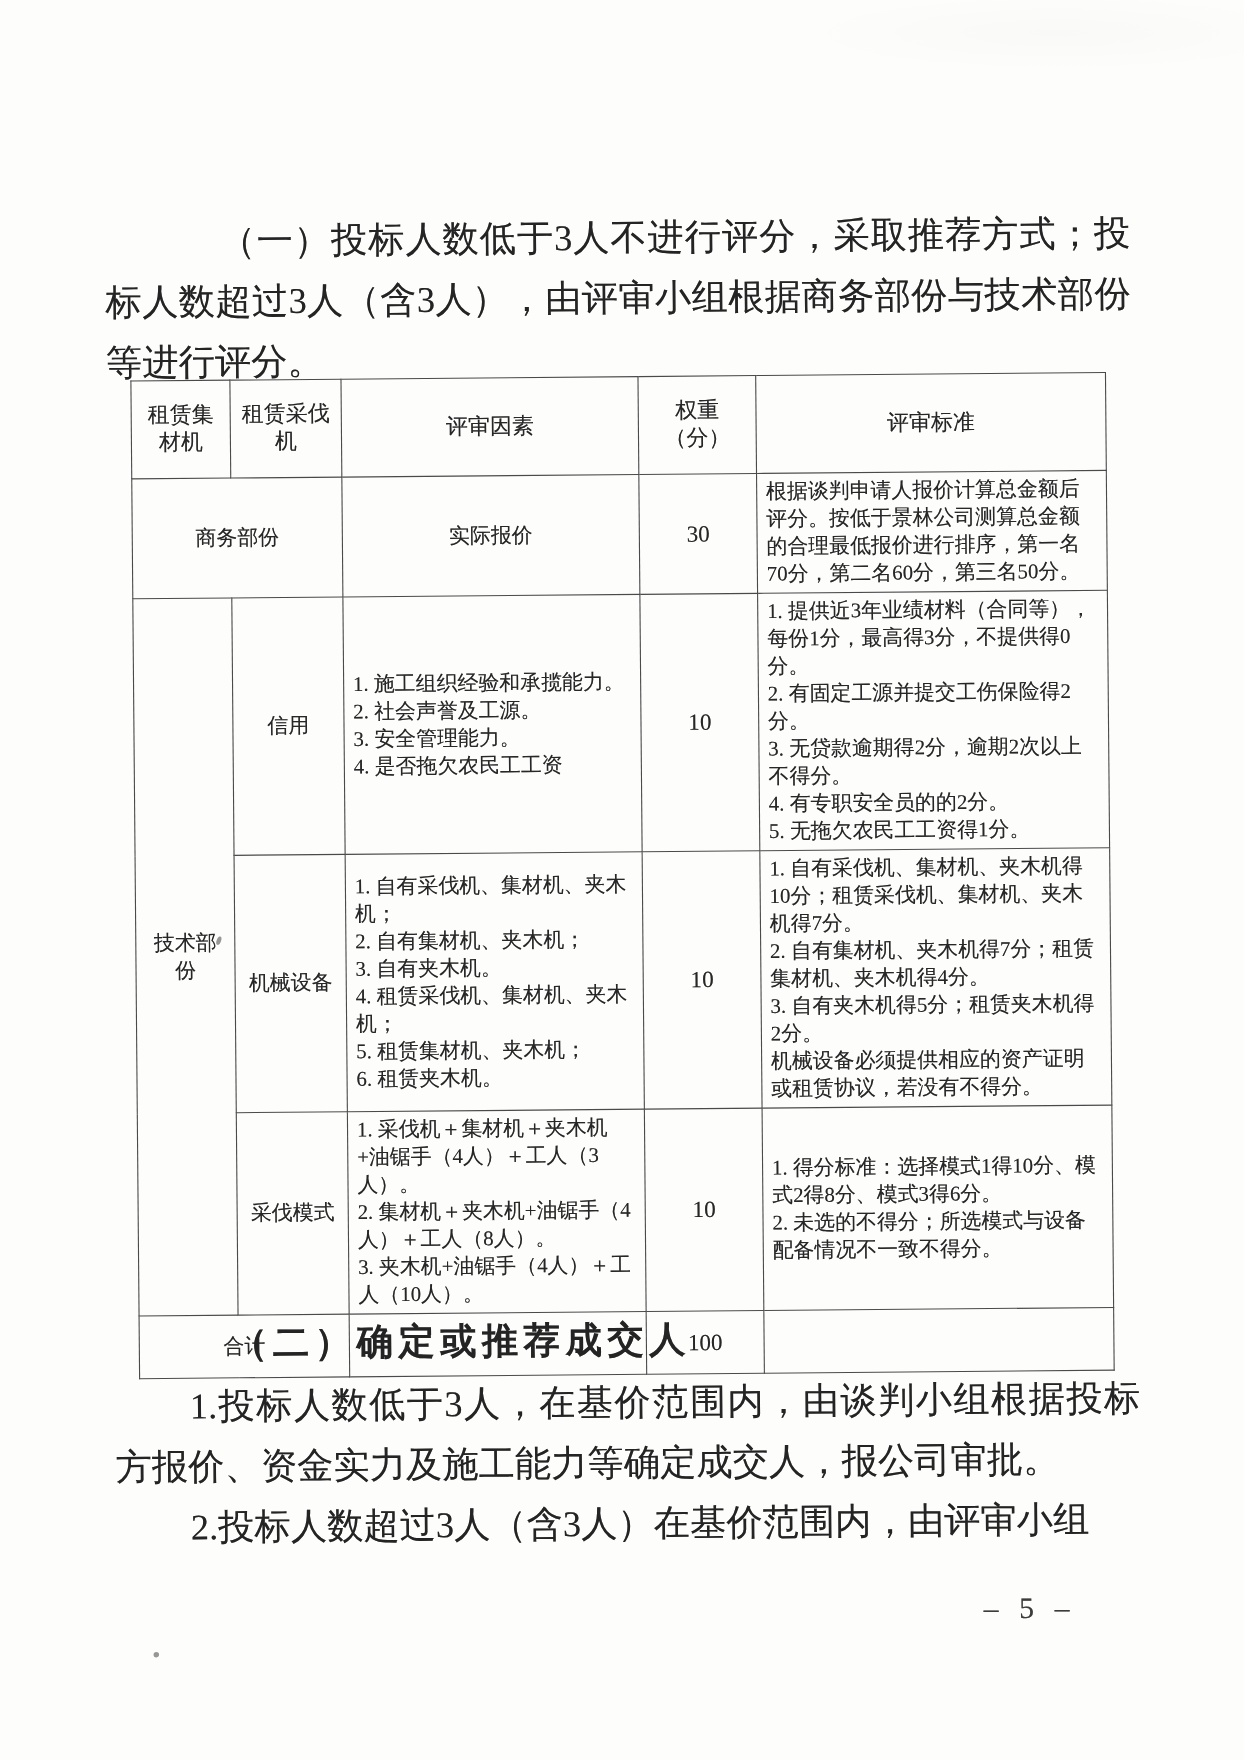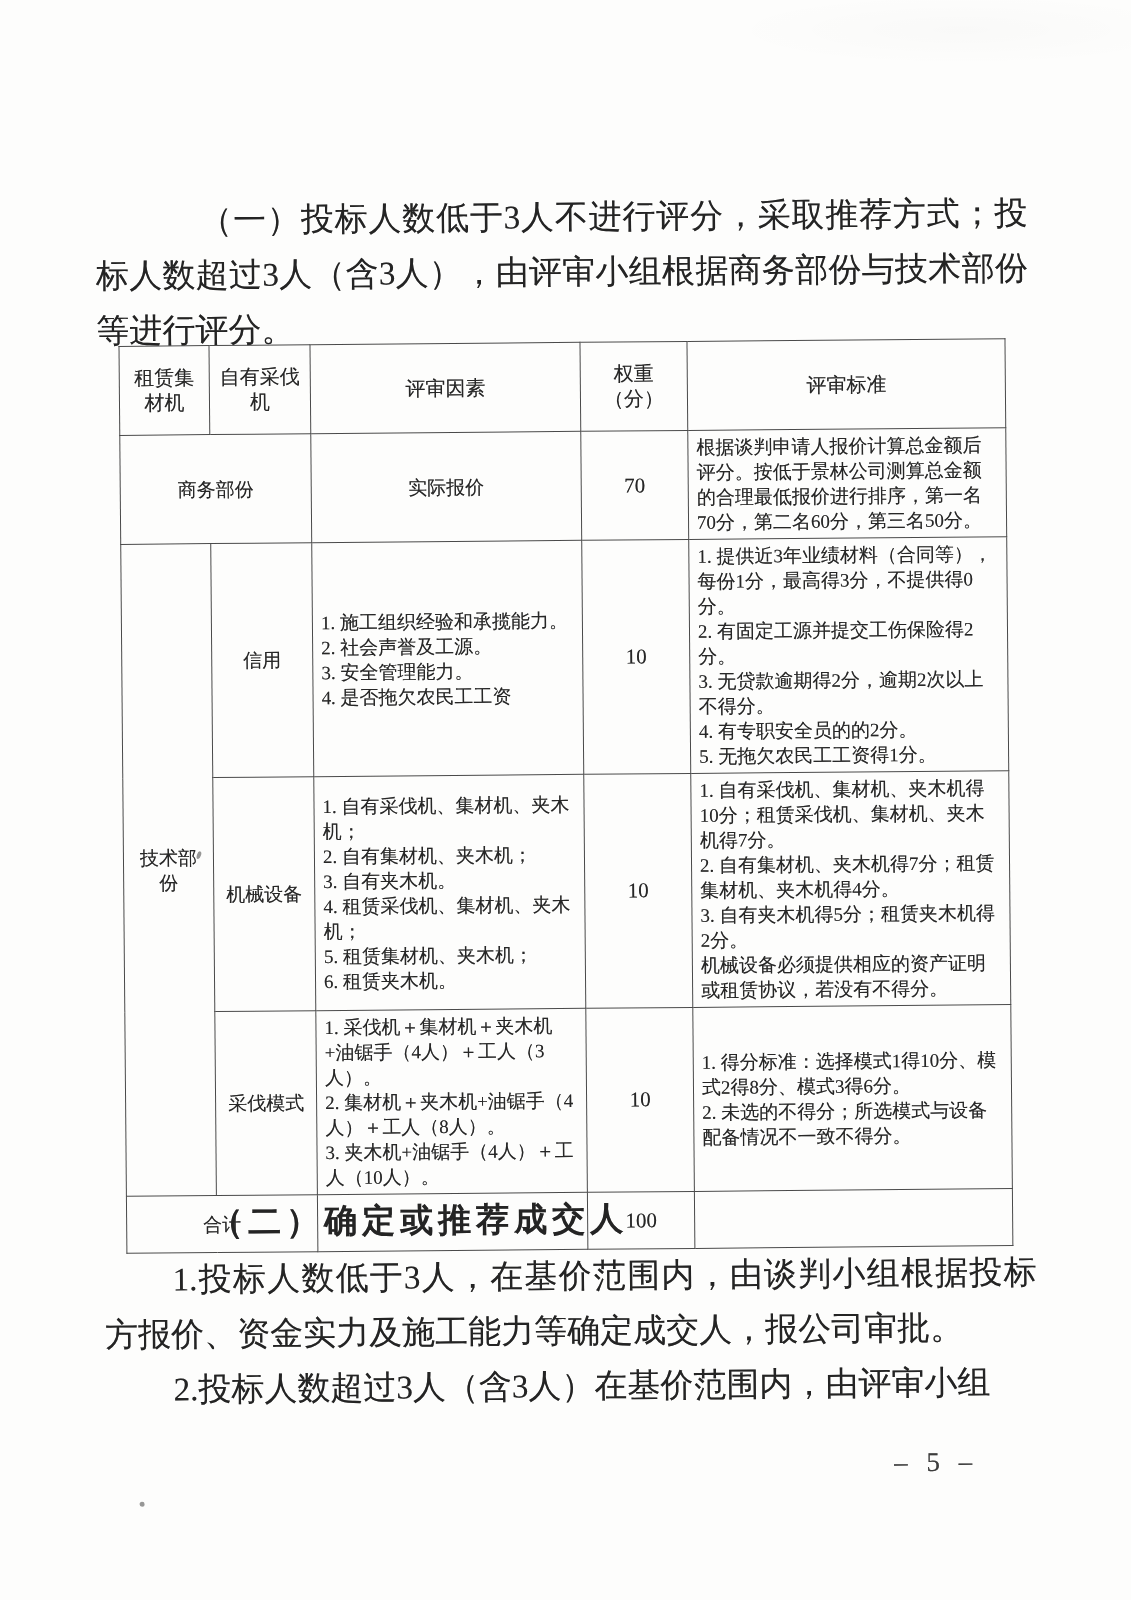--- a/index.html
+++ b/index.html
@@ -123,31 +123,31 @@
       <colgroup>
         <col class="c1">
           <col class="c2">
           <col class="c3">
           <col class="c4">
           <col class="c5">
       </colgroup>
       <thead>
         <tr>
           <th>租赁集材机</th>
-          <th>自有采伐机</th>
+          <th>租赁采伐机</th>
           <th>评审因素</th>
           <th>权重（分）</th>
           <th>评审标准</th>
         </tr>
       </thead>
       <tbody>
         <tr class="row-business">
           <td colspan="2" class="cell-center">商务部份</td>
           <td class="cell-center">实际报价</td>
-          <td class="weight-cell">70</td>
+          <td class="weight-cell">30</td>
           <td class="cell-left multiline">根据谈判申请人报价计算总金额后评分。按低于景林公司测算总金额的合理最低报价进行排序，第一名70分，第二名60分，第三名50分。</td>
         </tr>
         <tr class="row-credit">
           <td rowspan="3" class="cell-center">技术部份</td>
           <td class="cell-center">信用</td>
           <td class="cell-left multiline">1. 施工组织经验和承揽能力。
 2. 社会声誉及工源。
 3. 安全管理能力。
 4. 是否拖欠农民工工资</td>
           <td class="weight-cell">10</td>

